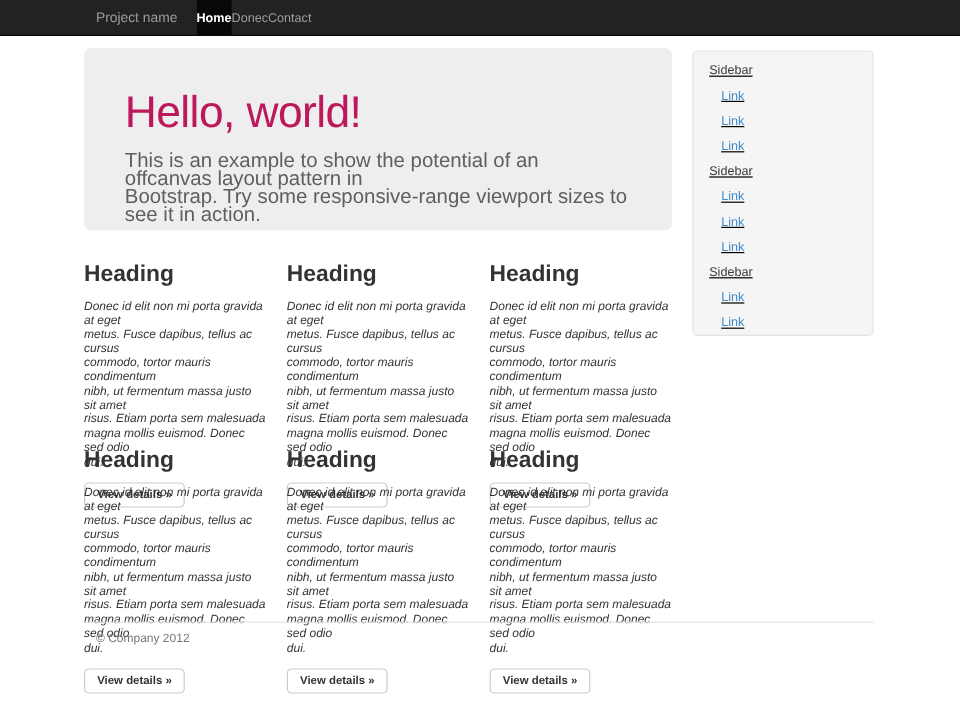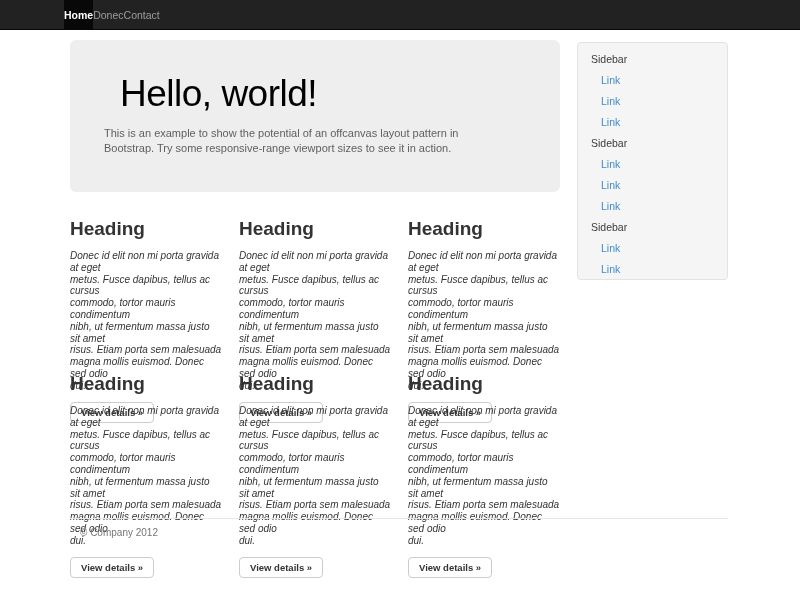--- a/index.html
+++ b/index.html
@@ -50,29 +50,29 @@
   
   .jumbotron {
     position: absolute;
     left: 70px; top: 40px;
     width: 490px; height: 152px;
     background: #eeeeee;
     border-radius: 6px;
     padding: 30px 34px;
   }
   .jumbotron h1 {
-    margin: 3px 0 11px 16px;
+    margin: 3px 0 11px 0;
     font-size: 37px;
     font-weight: 500;
-    color: #000000;
+    color: #be185d;
     letter-spacing: -0.5px;
   }
   .jumbotron .lead {
     margin: 0;
-    font-size: 11px;
+    font-size: 17px;
     line-height: 15px;
     color: #5f5f5f;
     white-space: pre-line;
   }
 
   .row {
     position: absolute;
     left: 70px;
     width: 490px;
     display: flex;
@@ -112,20 +112,21 @@
   
   .sidebar {
     position: absolute;
     left: 577px; top: 42px;
     width: 151px; height: 238px;
     background: #f5f5f5;
     border: 1px solid #e3e3e3;
     border-radius: 4px;
     padding: 6px 0;
     overflow: hidden;
+    text-decoration: underline;
   }
   .sb-heading {
     font-size: 10.5px;
     color: #3a3a3a;
     padding-left: 13px;
     height: 21px;
     line-height: 21px;
   }
   .sb-link {
     display: block;
@@ -150,20 +151,21 @@
     left: 80px; top: 527px;
     font-size: 10px;
     color: #767676;
   }
 </style>
 </head>
 <body>
 
 <nav class="navbar">
   <div class="navbar-inner">
+    <a class="brand"><span>Project name</span></a>
     <a class="nav-item active">Home</a>
     <a class="nav-item">Donec</a>
     <a class="nav-item">Contact</a>
   </div>
 </nav>
 
 <div class="jumbotron">
   <h1>Hello, world!</h1>
   <p class="lead">This is an example to show the potential of an offcanvas layout pattern in
 Bootstrap. Try some responsive-range viewport sizes to see it in action.</p>

